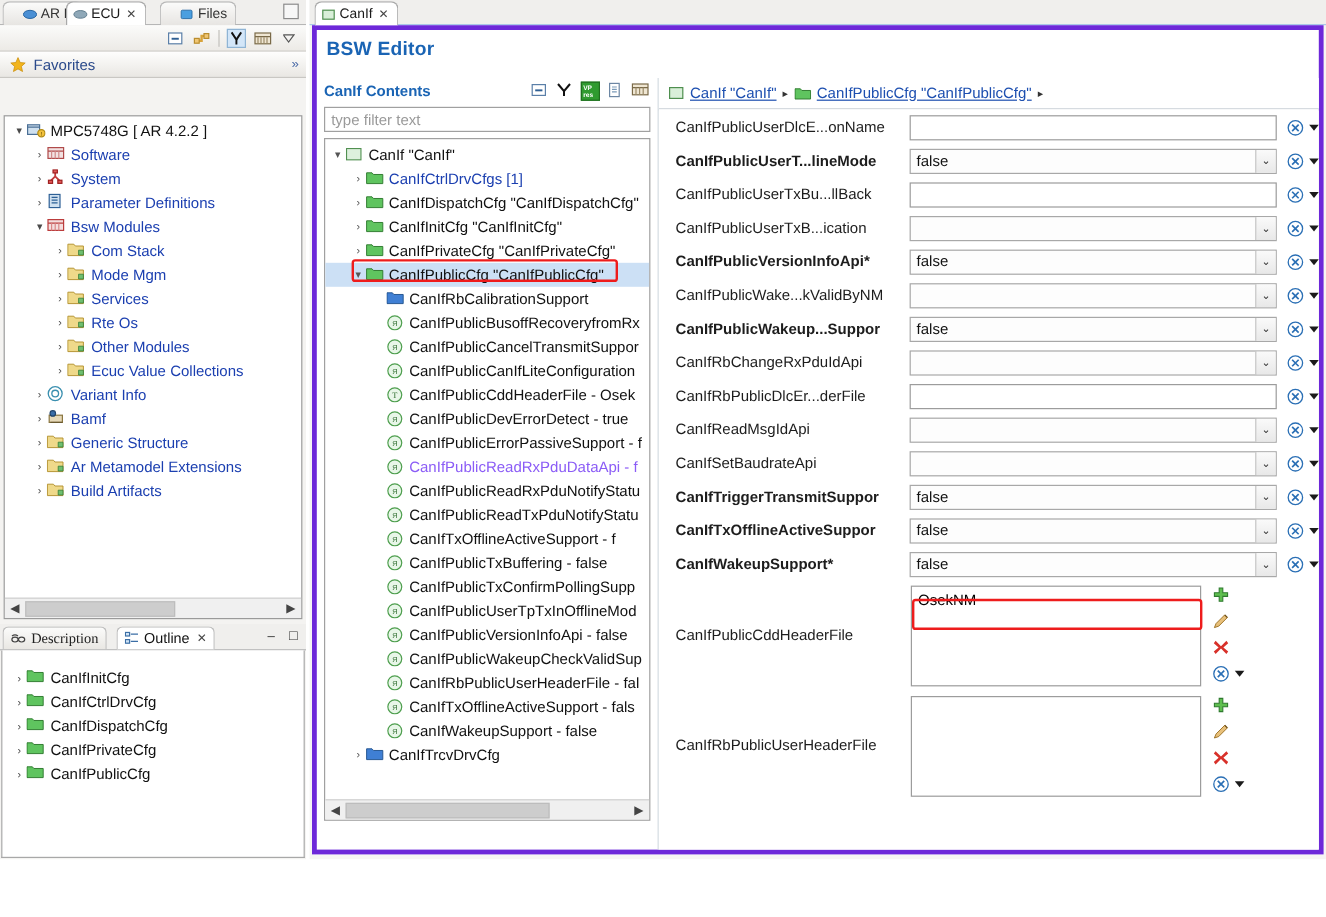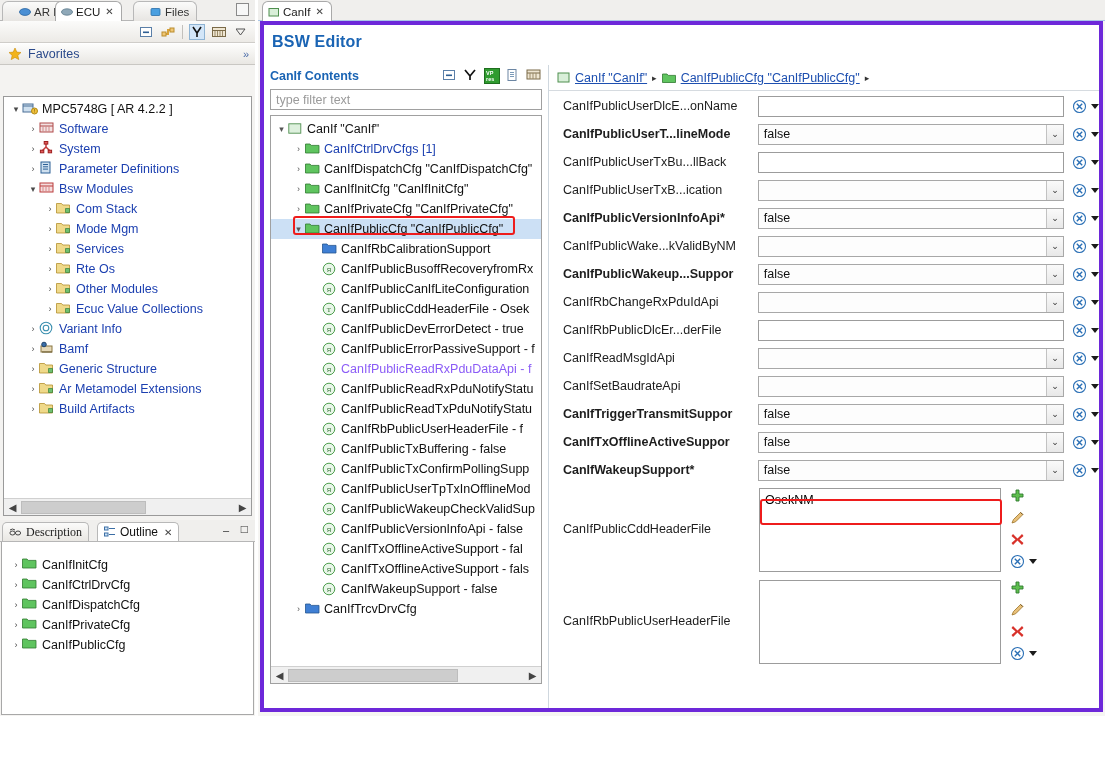--- a/index.html
+++ b/index.html
@@ -592,20 +592,28 @@
                       <text x="7" y="10" font-size="6" text-anchor="middle" fill="#2d6b2d" font-family="Liberation Sans">Я</text>
                     </svg></span>
                   <span style="color: rgb(17, 17, 17);">CanIfPublicBusoffRecoveryfromRx</span>
                 </div>
                 <div class="mrow" style="padding-left: 38px;">
                   <span class="arrow"></span>
                   <span class="ic" style="display: inline-block;"><svg width="14" height="14" viewBox="0 0 14 14">
                       <circle cx="7" cy="7" r="5.8" fill="#e8f6e8" stroke="#4f9f4f" stroke-width="1"></circle>
                       <text x="7" y="10" font-size="6" text-anchor="middle" fill="#2d6b2d" font-family="Liberation Sans">Я</text>
                     </svg></span>
+                  <span style="color: rgb(17, 17, 17);">CanIfPublicCancelTransmitSuppor</span>
+                </div>
+                <div class="mrow" style="padding-left: 38px;">
+                  <span class="arrow"></span>
+                  <span class="ic" style="display: inline-block;"><svg width="14" height="14" viewBox="0 0 14 14">
+                      <circle cx="7" cy="7" r="5.8" fill="#e8f6e8" stroke="#4f9f4f" stroke-width="1"></circle>
+                      <text x="7" y="10" font-size="6" text-anchor="middle" fill="#2d6b2d" font-family="Liberation Sans">Я</text>
+                    </svg></span>
                   <span style="color: rgb(17, 17, 17);">CanIfPublicCanIfLiteConfiguration</span>
                 </div>
                 <div class="mrow" style="padding-left: 38px;">
                   <span class="arrow"></span>
                   <span class="ic" style="display: inline-block;"><svg width="14" height="14" viewBox="0 0 14 14">
                       <circle cx="7" cy="7" r="5.8" fill="#e8f6e8" stroke="#4f9f4f" stroke-width="1"></circle>
                       <text x="7" y="10" font-size="7" text-anchor="middle" fill="#2d6b2d" font-family="Liberation Serif">T</text>
                     </svg></span>
                   <span style="color: rgb(17, 17, 17);">CanIfPublicCddHeaderFile - Osek</span>
                 </div>
@@ -648,21 +656,21 @@
                       <text x="7" y="10" font-size="6" text-anchor="middle" fill="#2d6b2d" font-family="Liberation Sans">Я</text>
                     </svg></span>
                   <span style="color: rgb(17, 17, 17);">CanIfPublicReadTxPduNotifyStatu</span>
                 </div>
                 <div class="mrow" style="padding-left: 38px;">
                   <span class="arrow"></span>
                   <span class="ic" style="display: inline-block;"><svg width="14" height="14" viewBox="0 0 14 14">
                       <circle cx="7" cy="7" r="5.8" fill="#e8f6e8" stroke="#4f9f4f" stroke-width="1"></circle>
                       <text x="7" y="10" font-size="6" text-anchor="middle" fill="#2d6b2d" font-family="Liberation Sans">Я</text>
                     </svg></span>
-                  <span style="color: rgb(17, 17, 17);">CanIfRbPublicUserHeaderFile - f</span>
+                  <span style="color: rgb(17, 17, 17);">CanIfTxOfflineActiveSupport - f</span>
                 </div>
                 <div class="mrow" style="padding-left: 38px;">
                   <span class="arrow"></span>
                   <span class="ic" style="display: inline-block;"><svg width="14" height="14" viewBox="0 0 14 14">
                       <circle cx="7" cy="7" r="5.8" fill="#e8f6e8" stroke="#4f9f4f" stroke-width="1"></circle>
                       <text x="7" y="10" font-size="6" text-anchor="middle" fill="#2d6b2d" font-family="Liberation Sans">Я</text>
                     </svg></span>
                   <span style="color: rgb(17, 17, 17);">CanIfPublicTxBuffering - false</span>
                 </div>
                 <div class="mrow" style="padding-left: 38px;">
@@ -680,37 +688,37 @@
                       <text x="7" y="10" font-size="6" text-anchor="middle" fill="#2d6b2d" font-family="Liberation Sans">Я</text>
                     </svg></span>
                   <span style="color: rgb(17, 17, 17);">CanIfPublicUserTpTxInOfflineMod</span>
                 </div>
                 <div class="mrow" style="padding-left: 38px;">
                   <span class="arrow"></span>
                   <span class="ic" style="display: inline-block;"><svg width="14" height="14" viewBox="0 0 14 14">
                       <circle cx="7" cy="7" r="5.8" fill="#e8f6e8" stroke="#4f9f4f" stroke-width="1"></circle>
                       <text x="7" y="10" font-size="6" text-anchor="middle" fill="#2d6b2d" font-family="Liberation Sans">Я</text>
                     </svg></span>
+                  <span style="color: rgb(17, 17, 17);">CanIfPublicVersionInfoApi - false</span>
+                </div>
+                <div class="mrow" style="padding-left: 38px;">
+                  <span class="arrow"></span>
+                  <span class="ic" style="display: inline-block;"><svg width="14" height="14" viewBox="0 0 14 14">
+                      <circle cx="7" cy="7" r="5.8" fill="#e8f6e8" stroke="#4f9f4f" stroke-width="1"></circle>
+                      <text x="7" y="10" font-size="6" text-anchor="middle" fill="#2d6b2d" font-family="Liberation Sans">Я</text>
+                    </svg></span>
                   <span style="color: rgb(17, 17, 17);">CanIfPublicWakeupCheckValidSup</span>
                 </div>
                 <div class="mrow" style="padding-left: 38px;">
                   <span class="arrow"></span>
                   <span class="ic" style="display: inline-block;"><svg width="14" height="14" viewBox="0 0 14 14">
                       <circle cx="7" cy="7" r="5.8" fill="#e8f6e8" stroke="#4f9f4f" stroke-width="1"></circle>
                       <text x="7" y="10" font-size="6" text-anchor="middle" fill="#2d6b2d" font-family="Liberation Sans">Я</text>
                     </svg></span>
-                  <span style="color: rgb(17, 17, 17);">CanIfPublicVersionInfoApi - false</span>
-                </div>
-                <div class="mrow" style="padding-left: 38px;">
-                  <span class="arrow"></span>
-                  <span class="ic" style="display: inline-block;"><svg width="14" height="14" viewBox="0 0 14 14">
-                      <circle cx="7" cy="7" r="5.8" fill="#e8f6e8" stroke="#4f9f4f" stroke-width="1"></circle>
-                      <text x="7" y="10" font-size="6" text-anchor="middle" fill="#2d6b2d" font-family="Liberation Sans">Я</text>
-                    </svg></span>
-                  <span style="color: rgb(17, 17, 17);">CanIfTxOfflineActiveSupport - fal</span>
+                  <span style="color: rgb(17, 17, 17);">CanIfRbPublicUserHeaderFile - fal</span>
                 </div>
                 <div class="mrow" style="padding-left: 38px;">
                   <span class="arrow"></span>
                   <span class="ic" style="display: inline-block;"><svg width="14" height="14" viewBox="0 0 14 14">
                       <circle cx="7" cy="7" r="5.8" fill="#e8f6e8" stroke="#4f9f4f" stroke-width="1"></circle>
                       <text x="7" y="10" font-size="6" text-anchor="middle" fill="#2d6b2d" font-family="Liberation Sans">Я</text>
                     </svg></span>
                   <span style="color: rgb(17, 17, 17);">CanIfTxOfflineActiveSupport - fals</span>
                 </div>
                 <div class="mrow" style="padding-left: 38px;">

